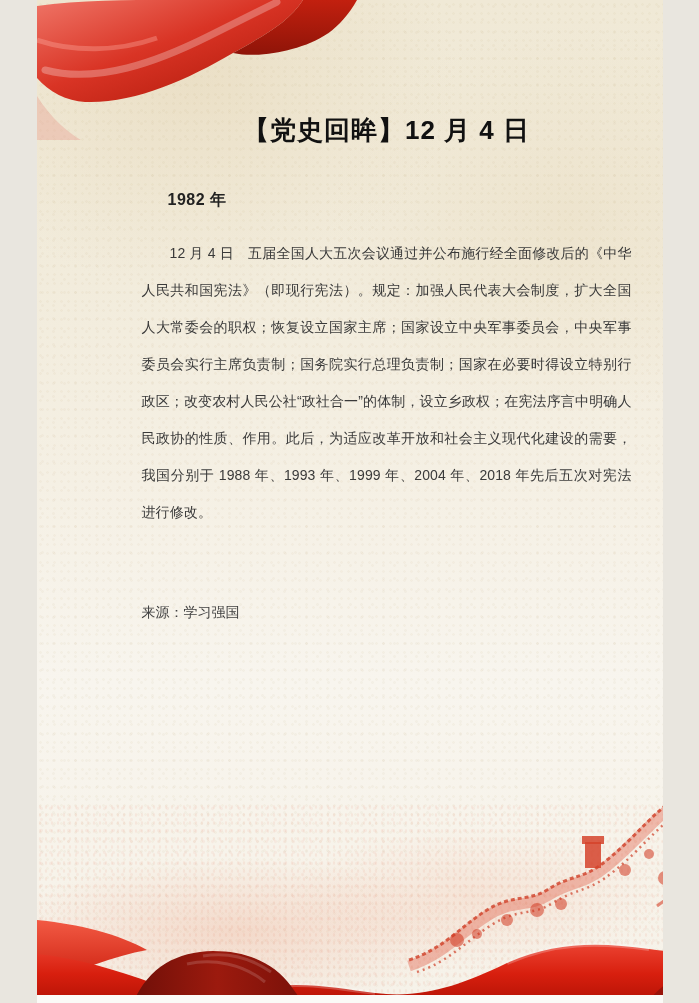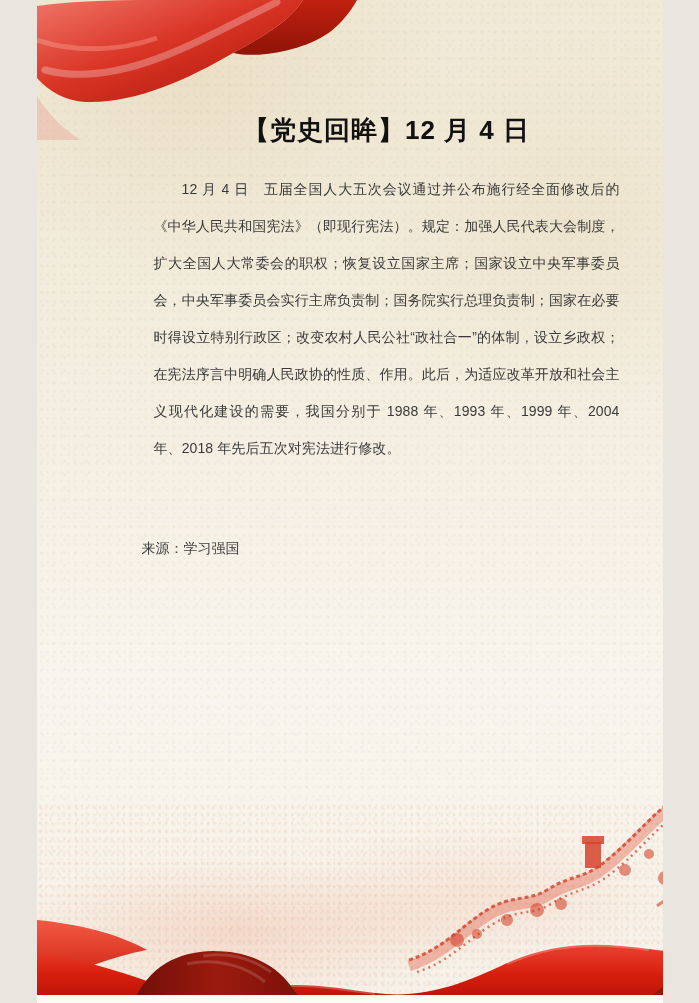--- a/index.html
+++ b/index.html
@@ -17,21 +17,21 @@
   .content{position:absolute;left:105px;width:490px;top:0;z-index:3;}
   h1.title{
     margin:114px 0 0;font-size:26px;line-height:32px;font-weight:bold;
     color:#111;text-align:center;letter-spacing:1px;
   }
   h2.year{
     margin:44px 0 0;font-size:16px;line-height:20px;font-weight:bold;
     color:#222;text-indent:26px;letter-spacing:0.5px;
   }
   p.body{
-    margin:25px 12px 0;font-size:14px;line-height:37px;color:#3a3a3a;
+    margin:25px 0 0;font-size:14px;line-height:37px;color:#3a3a3a;
     text-align:justify;text-indent:2em;letter-spacing:0.1px;
   }
   p.source{
     margin:71px 0 12px;font-size:14px;line-height:20px;color:#3f3f3f;text-indent:0;
   }
   .deco-top{position:absolute;top:0;left:0;z-index:2;pointer-events:none;}
   .deco-bottom{position:absolute;bottom:0;left:0;z-index:1;pointer-events:none;}
   .haze{
     position:absolute;left:0;right:0;bottom:10px;height:190px;z-index:0;pointer-events:none;
     background-image:
@@ -64,20 +64,21 @@
              C150,80 96,104 48,102 C30,101 12,92 0,78 Z" fill="url(#rg1)"></path>
     <path d="M266,0 L320,0 C303,30 282,42 255,49 C237,54 214,57 196,53
              C228,35 252,22 266,0 Z" fill="url(#rg2)"></path>
     <path d="M8,70 C60,84 120,62 172,36 C200,22 224,10 240,2" fill="none" stroke="#ffffff" stroke-opacity="0.28" stroke-width="7" stroke-linecap="round"></path>
     <path d="M0,40 C36,52 80,52 120,38" fill="none" stroke="#ffb3a6" stroke-opacity="0.35" stroke-width="5"></path>
   </svg>
 
   <div class="content">
     <h1 class="title">【党史回眸】12 月 4 日</h1>
 
+    <h2 class="year">1982 年</h2>
     <p class="body">12 月 4 日　五届全国人大五次会议通过并公布施行经全面修改后的《中华人民共和国宪法》（即现行宪法）。规定：加强人民代表大会制度，扩大全国人大常委会的职权；恢复设立国家主席；国家设立中央军事委员会，中央军事委员会实行主席负责制；国务院实行总理负责制；国家在必要时得设立特别行政区；改变农村人民公社“政社合一”的体制，设立乡政权；在宪法序言中明确人民政协的性质、作用。此后，为适应改革开放和社会主义现代化建设的需要，我国分别于 1988 年、1993 年、1999 年、2004 年、2018 年先后五次对宪法进行修改。</p>
 
 
     <p class="source">来源：学习强国</p>
   </div>
 
   <div class="haze"></div>
 
   <svg class="deco-bottom" width="699" height="245" viewBox="0 0 699 245">
     <defs>

